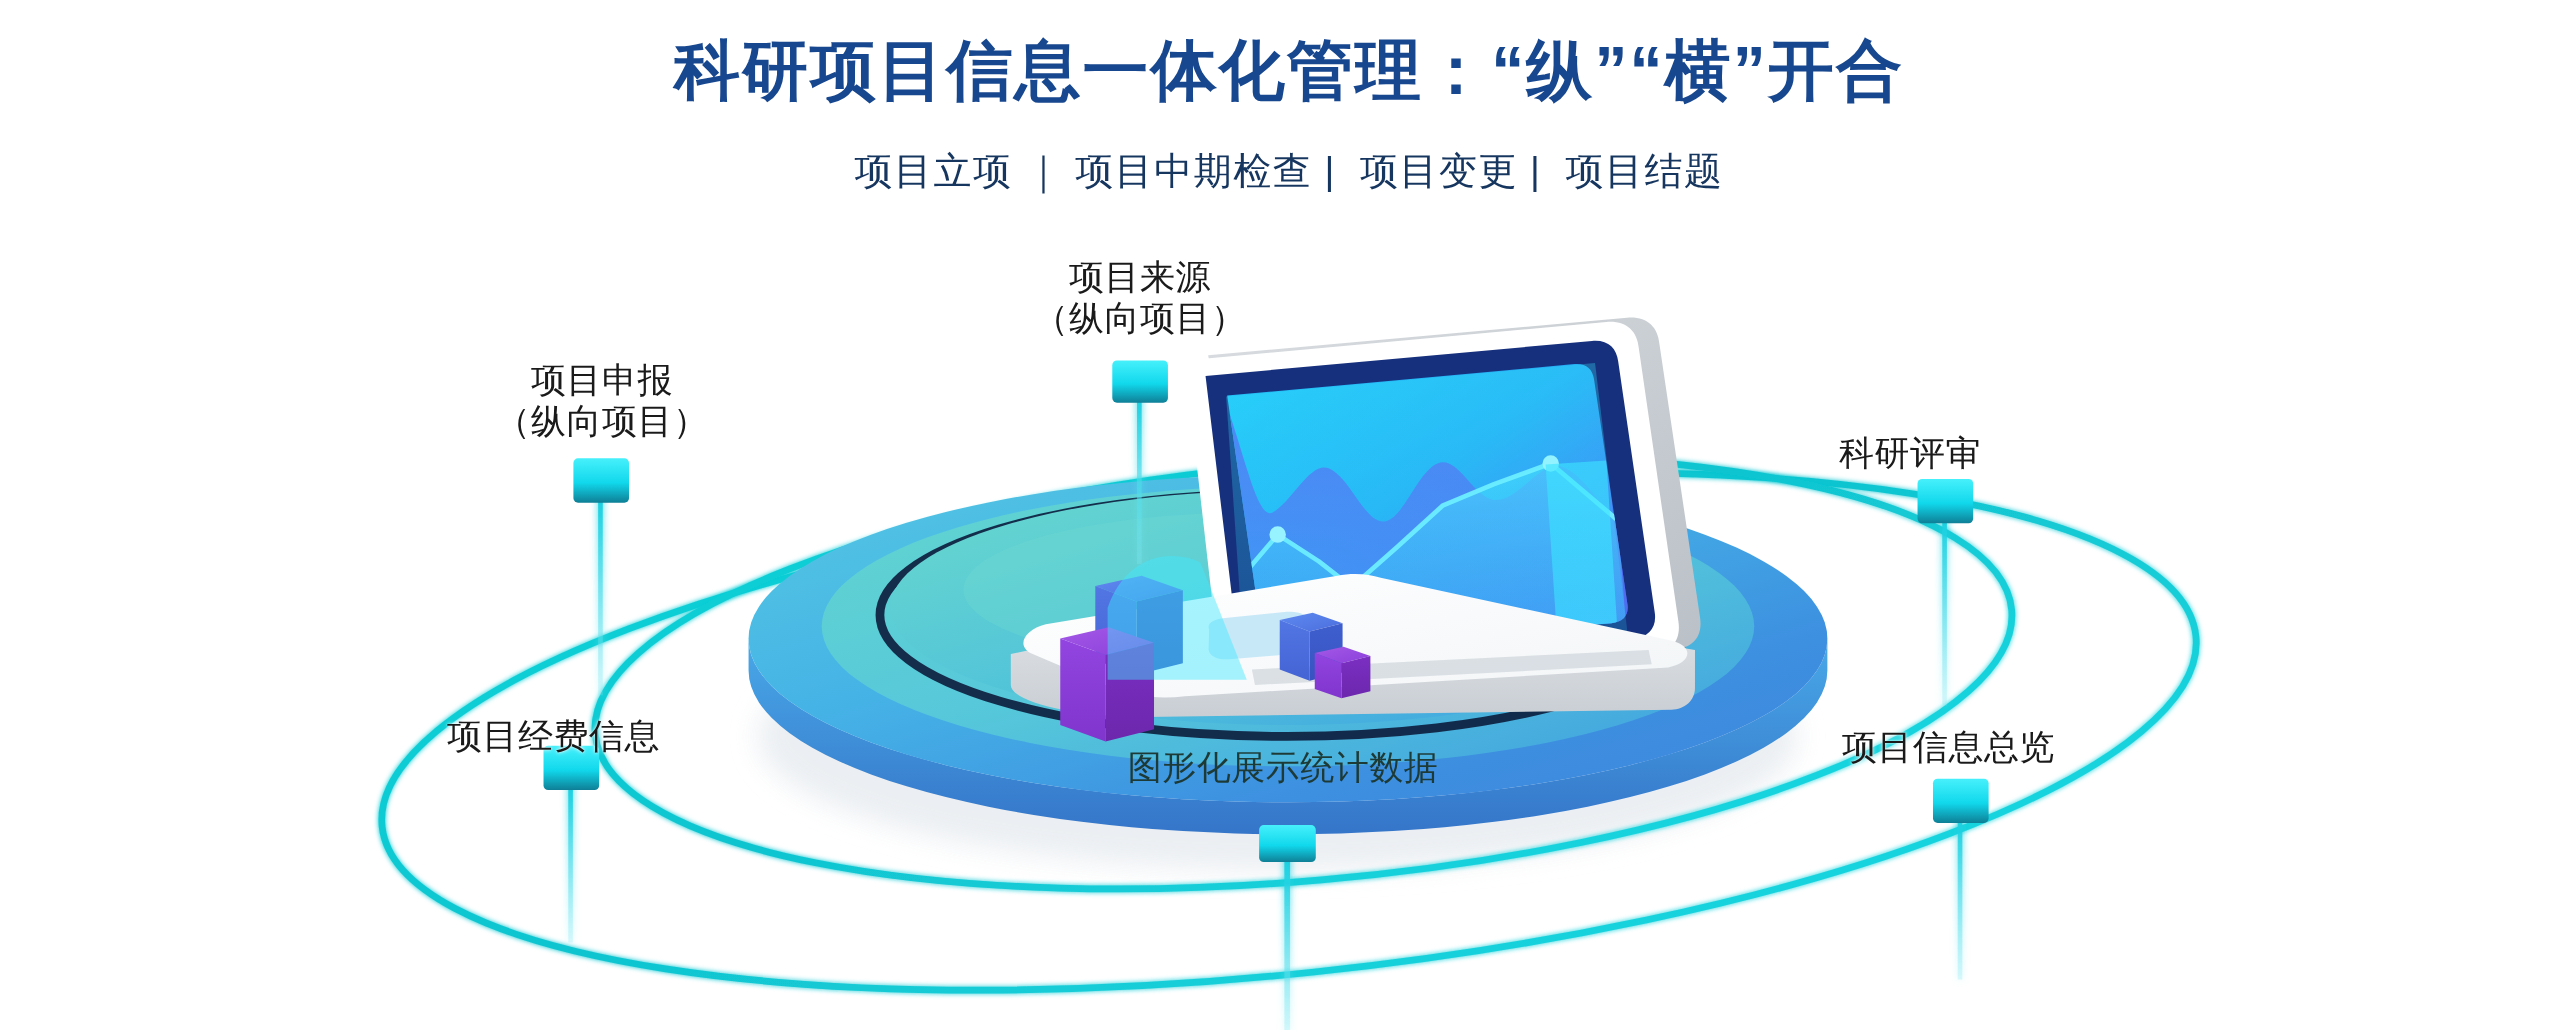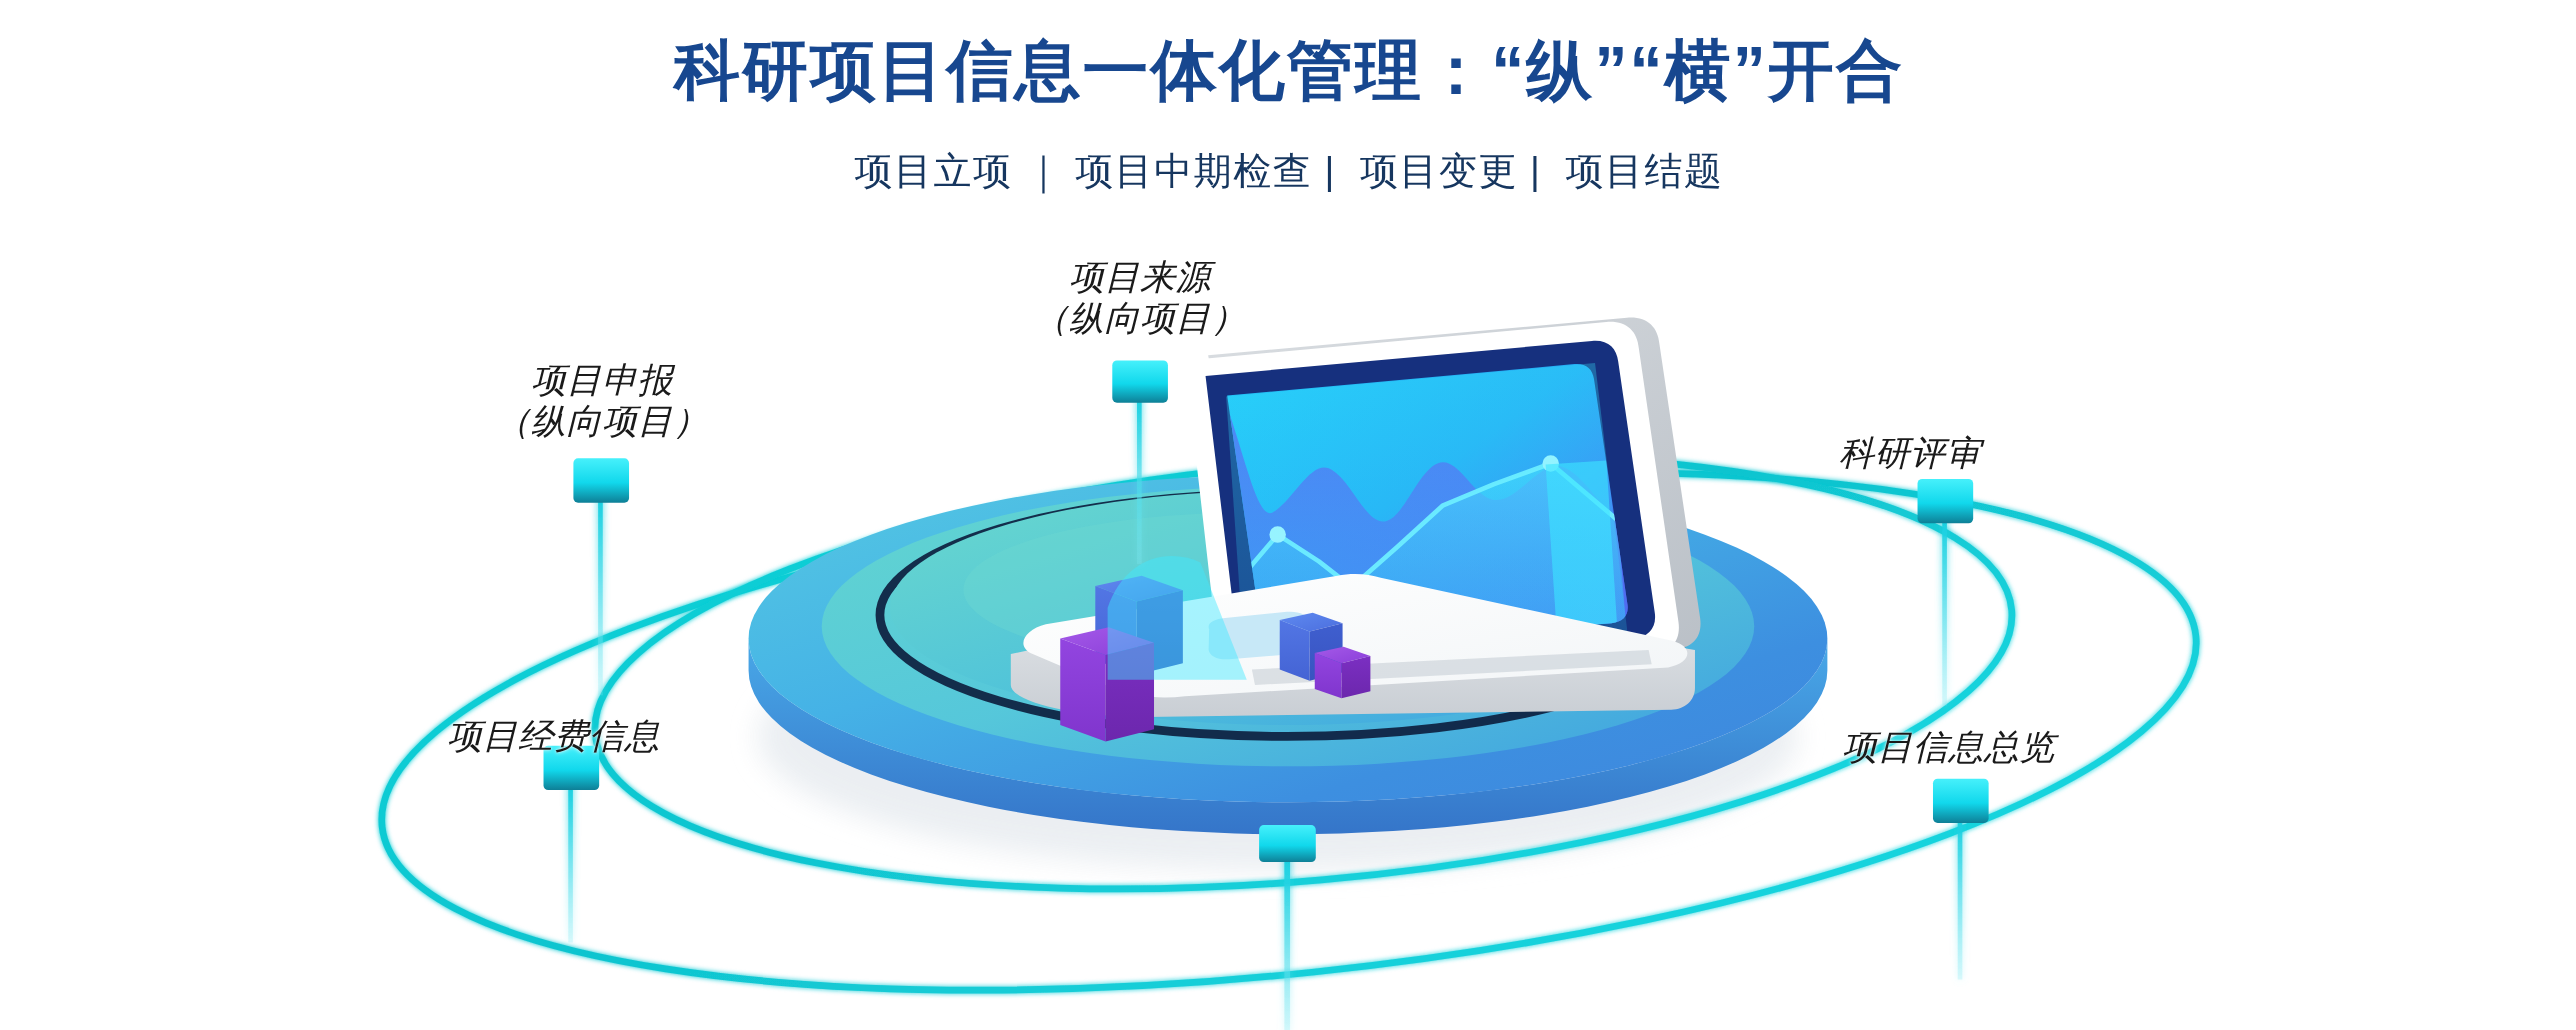--- a/index.html
+++ b/index.html
@@ -37,21 +37,20 @@
   
   .label{
     position:absolute;
     color:#1a1a1a;
     font-size:35px;
     line-height:1.16;
     white-space:pre;
     letter-spacing:0.5px;
     font-weight:400;
     text-shadow:0 0 1.5px rgba(255,255,255,.95),0 0 4.1px rgba(255,255,255,.9);
-    font-style:italic;
   }
   .label.center{text-align:center;transform:translateX(-50%);}
   .label.left{text-align:center;}
 
   .lbl-center-platform{
     color:#1d3a36;
     font-size:34px;
     text-shadow:none;
   }
 </style>
@@ -347,15 +346,16 @@
 
   <div class="label center" style="left:1140px; top:257px;">项目来源
 （纵向项目）</div>
 
   <div class="label left" style="left:1839px; top:433px;">科研评审</div>
 
   <div class="label left" style="left:447px; top:708px;margin-top:8px;">项目经费信息</div>
 
   <div class="label left" style="left:1842px; top:727px;">项目信息总览</div>
 
+  <div class="label center lbl-center-platform" style="left:1283px; top:748px;">图形化展示统计数据</div>
 
 </div>
 
 
 </body></html>

